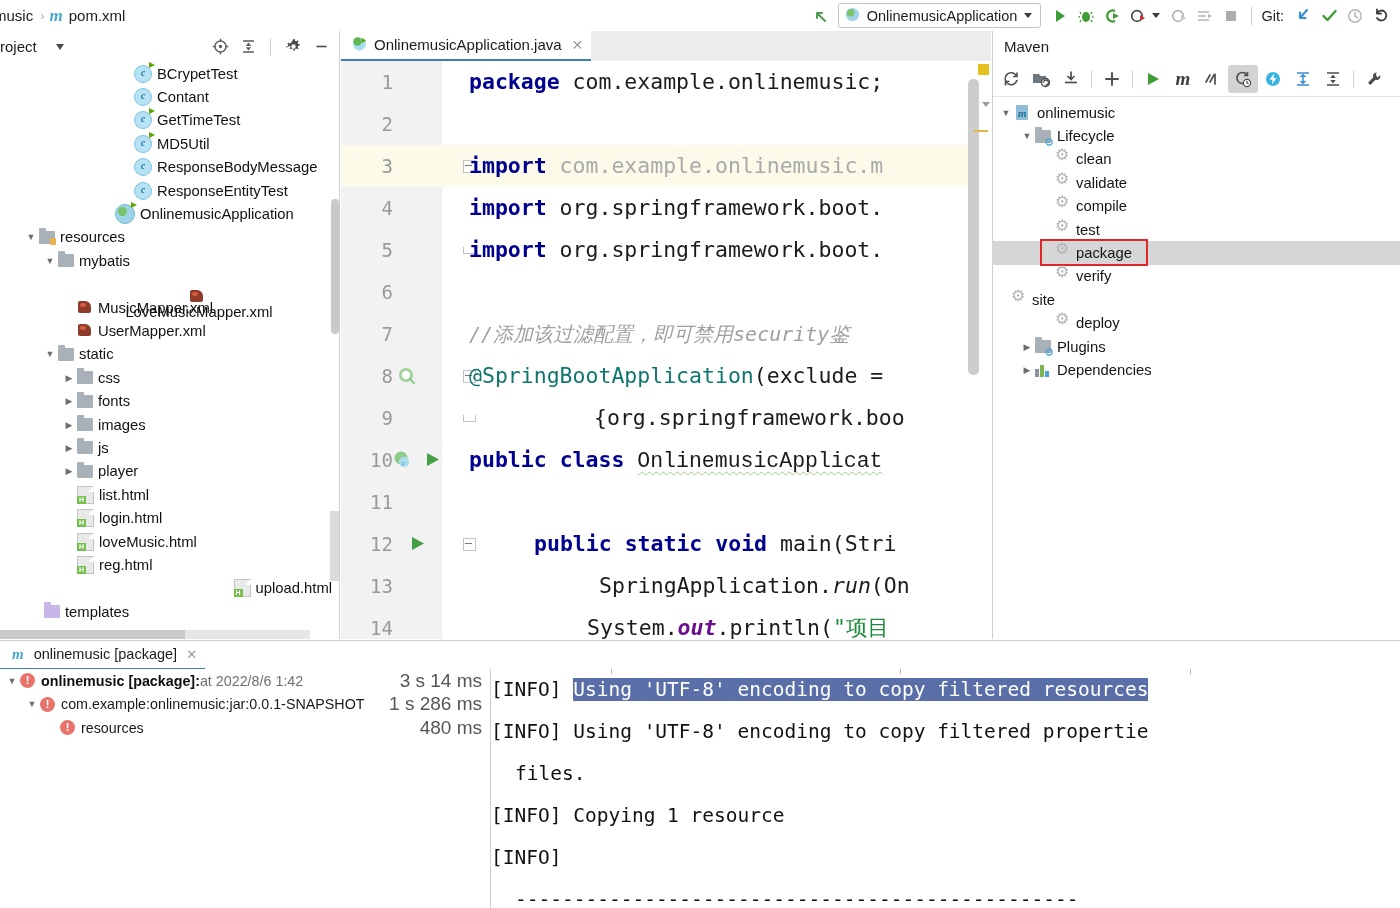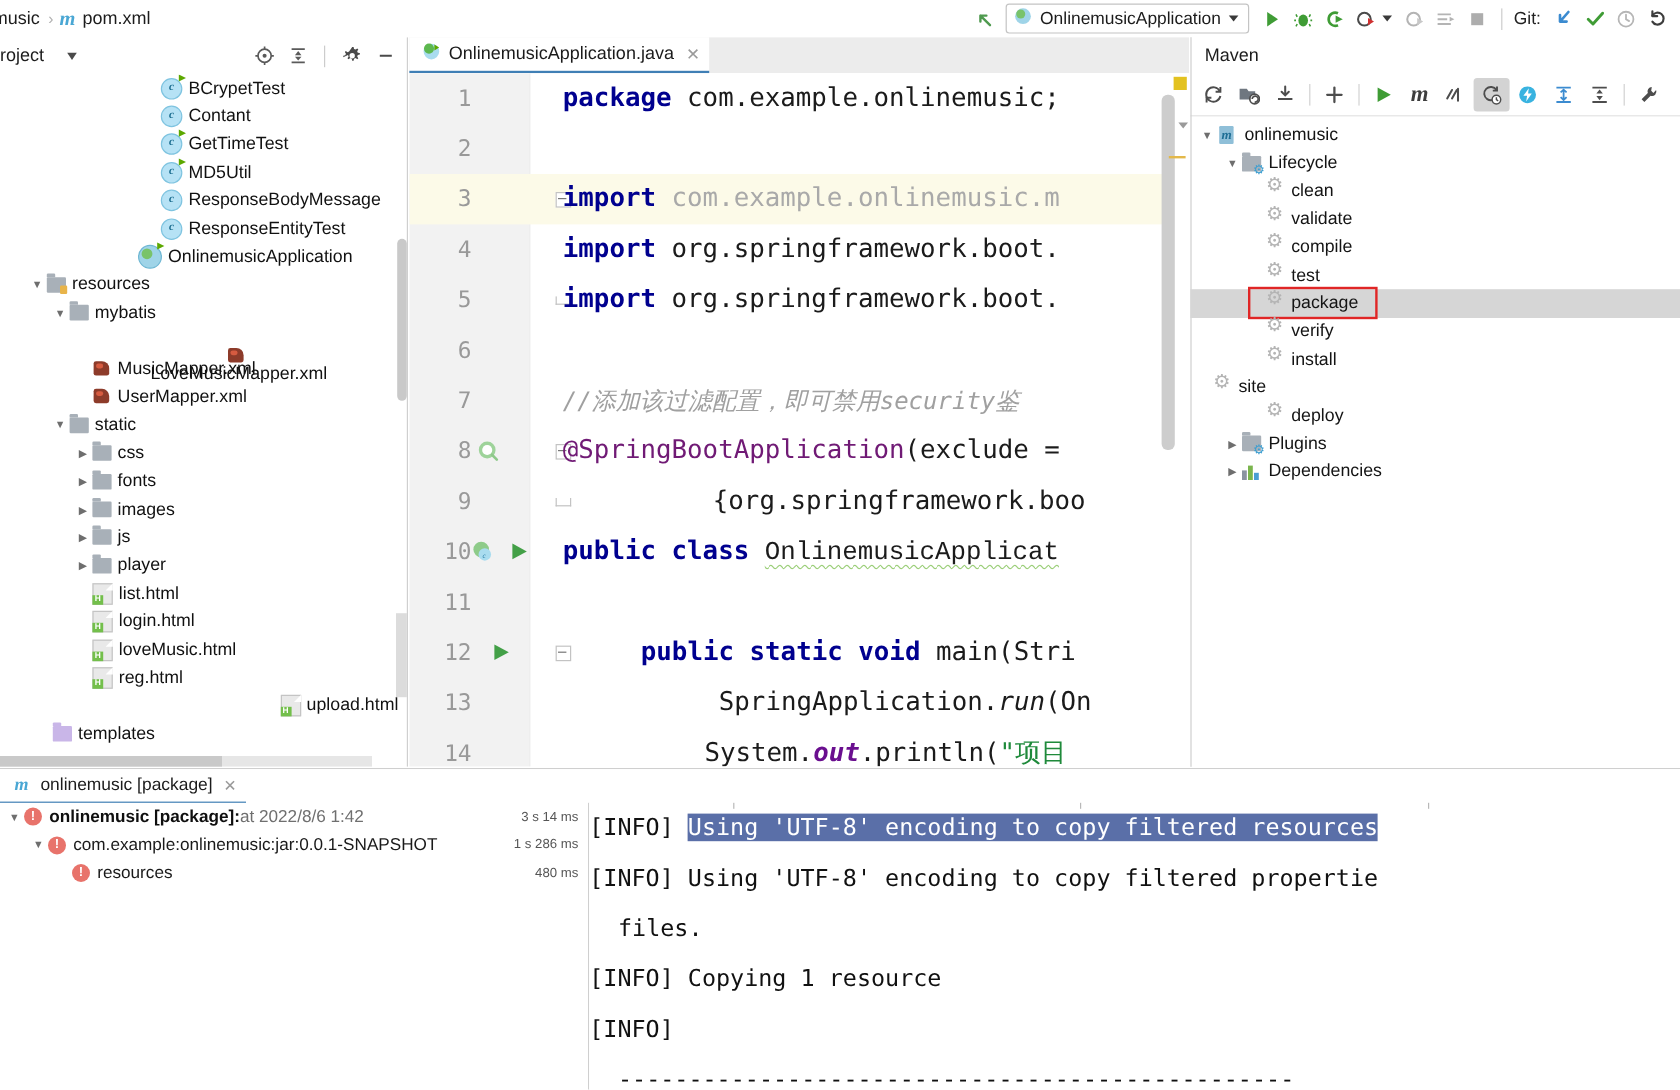--- a/index.html
+++ b/index.html
@@ -93,21 +93,21 @@
   .fold .minus{position:absolute;left:2px;top:5px;width:7px;height:1px;background:#777;}
   .fold.start .box{border-radius:0;}
   .fold.end{border:none;}
   .fold.end .box{border:1px solid #c3c3c3;border-top:none;height:6px;top:5px;}
 
   .ctext{position:absolute;left:128px;top:0;right:0;line-height:42px;
          font-family:"DejaVu Sans Mono",monospace;font-size:21.5px;white-space:pre;}
   .kw{color:#00008f;font-weight:700;}
   .pl{color:#1b1b1b;}
   .gray{color:#a9a9a9;}
-  .anno{color:#701a75;}
+  .anno{color:#0f766e;}
   .cmt{color:#a0a0a0;font-style:italic;}
   .cls-und{text-decoration:underline wavy #9ccf7a;text-decoration-thickness:1px;text-underline-offset:4px;font-family:Liberation Mono, monospace;}
   .ital{font-style:italic;}
   .purple{color:#6a0f8f;font-style:italic;font-weight:700;}
   .green{color:#1f8a3b;}
 
   .ed-scroll{position:absolute;right:12px;top:0;width:11px;height:578px;background:transparent;}
   .ed-scroll i{position:absolute;left:0;top:18px;width:11px;height:296px;background:#cdcdcd;border-radius:5px;display:block;}
   .marker-y{position:absolute;right:2px;top:3px;width:11px;height:11px;background:#e3c220;}
   .marker-line{position:absolute;right:3px;top:69px;width:14px;height:2px;background:#e3b84a;}
@@ -144,21 +144,21 @@
 
   
   .bottom{position:absolute;left:0;top:640px;width:1400px;height:268px;background:#fff;border-top:1px solid #cfcfcf;}
   .b-tabs{height:28px;background:#fff;display:flex;align-items:center;}
   .b-tab{display:flex;align-items:center;gap:6px;height:27px;padding:0 8px 0 12px;border-bottom:2px solid #3f7fb5;font-size:14.5px;color:#1b1b1b;}
   .b-tab .closex{color:#9a9a9a;font-size:13px;margin-left:3px;}
   .b-left{position:absolute;left:0;top:28px;width:490px;height:240px;background:#fff;}
   .b-divider{position:absolute;left:490px;top:28px;width:1px;height:240px;background:#cfcfcf;}
   .brow{display:flex;align-items:center;height:23.5px;white-space:nowrap;position:relative;padding-left:4px;font-size:14.3px;}
   .berr{width:15px;height:15px;border-radius:50%;background:#e8736b;color:#fff;font-size:11px;font-weight:700;line-height:15px;text-align:center;flex:0 0 15px;font-family:"Liberation Sans",sans-serif;}
-  .btime{position:absolute;right:8px;color:#555;font-size:11px;}
+  .btime{position:absolute;right:8px;color:#555;font-size:19px;}
   .bbold{font-weight:700;color:#0f0f0f;}
   .bdim{color:#6f6f6f;}
 
   .b-right{position:absolute;left:491px;top:28px;width:909px;height:240px;background:#fff;overflow:hidden;
            font-family:"DejaVu Sans Mono",monospace;font-size:19.5px;line-height:42px;color:#111;white-space:pre;}
   .b-right .hl{background:#5a6fa8;color:#fff;}
   .b-tick{position:absolute;top:28px;width:1px;height:5px;background:#b8b8b8;}
   .logline{padding-left:24px;}
 </style>
 </head>
@@ -747,27 +747,20 @@
           <span class="mlabel">package</span>
           <span class="redbox" style="border-color: rgb(224, 38, 38);"></span>
         </div>
         <div class="mrow" style="padding-left: 48px;">
           <span class="tw empty">▶</span>
           <span class="ico">
             <span class="gear"></span>
           </span>
           <span class="mlabel">verify</span>
         </div>
-        <div class="mrow" style="padding-left: 48px;">
-          <span class="tw empty">▶</span>
-          <span class="ico">
-            <span class="gear"></span>
-          </span>
-          <span class="mlabel">install</span>
-        </div>
         <div class="mrow" style="">
           <span class="tw empty">▶</span>
           <span class="ico">
             <span class="gear"></span>
           </span>
           <span class="mlabel">site</span>
         </div>
         <div class="mrow" style="padding-left: 48px;">
           <span class="tw empty">▶</span>
           <span class="ico">

